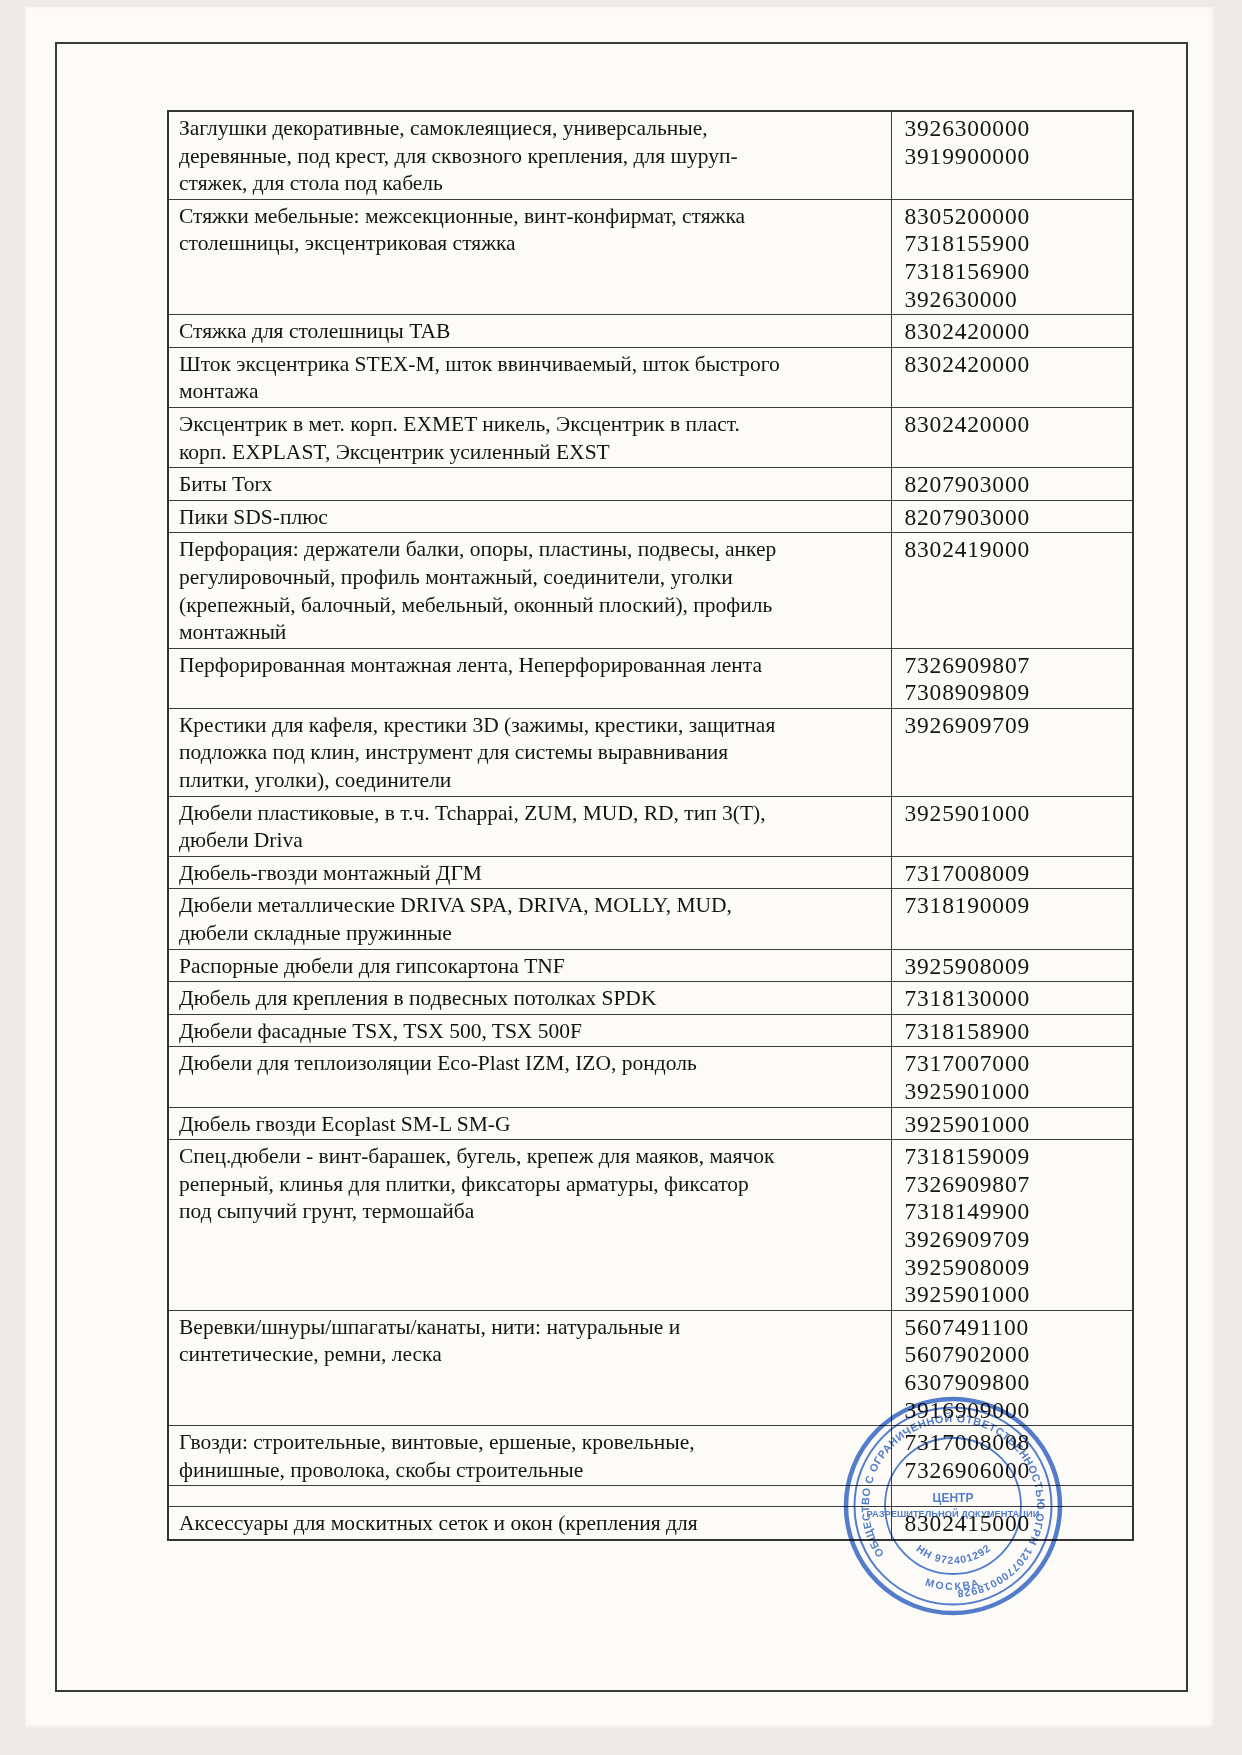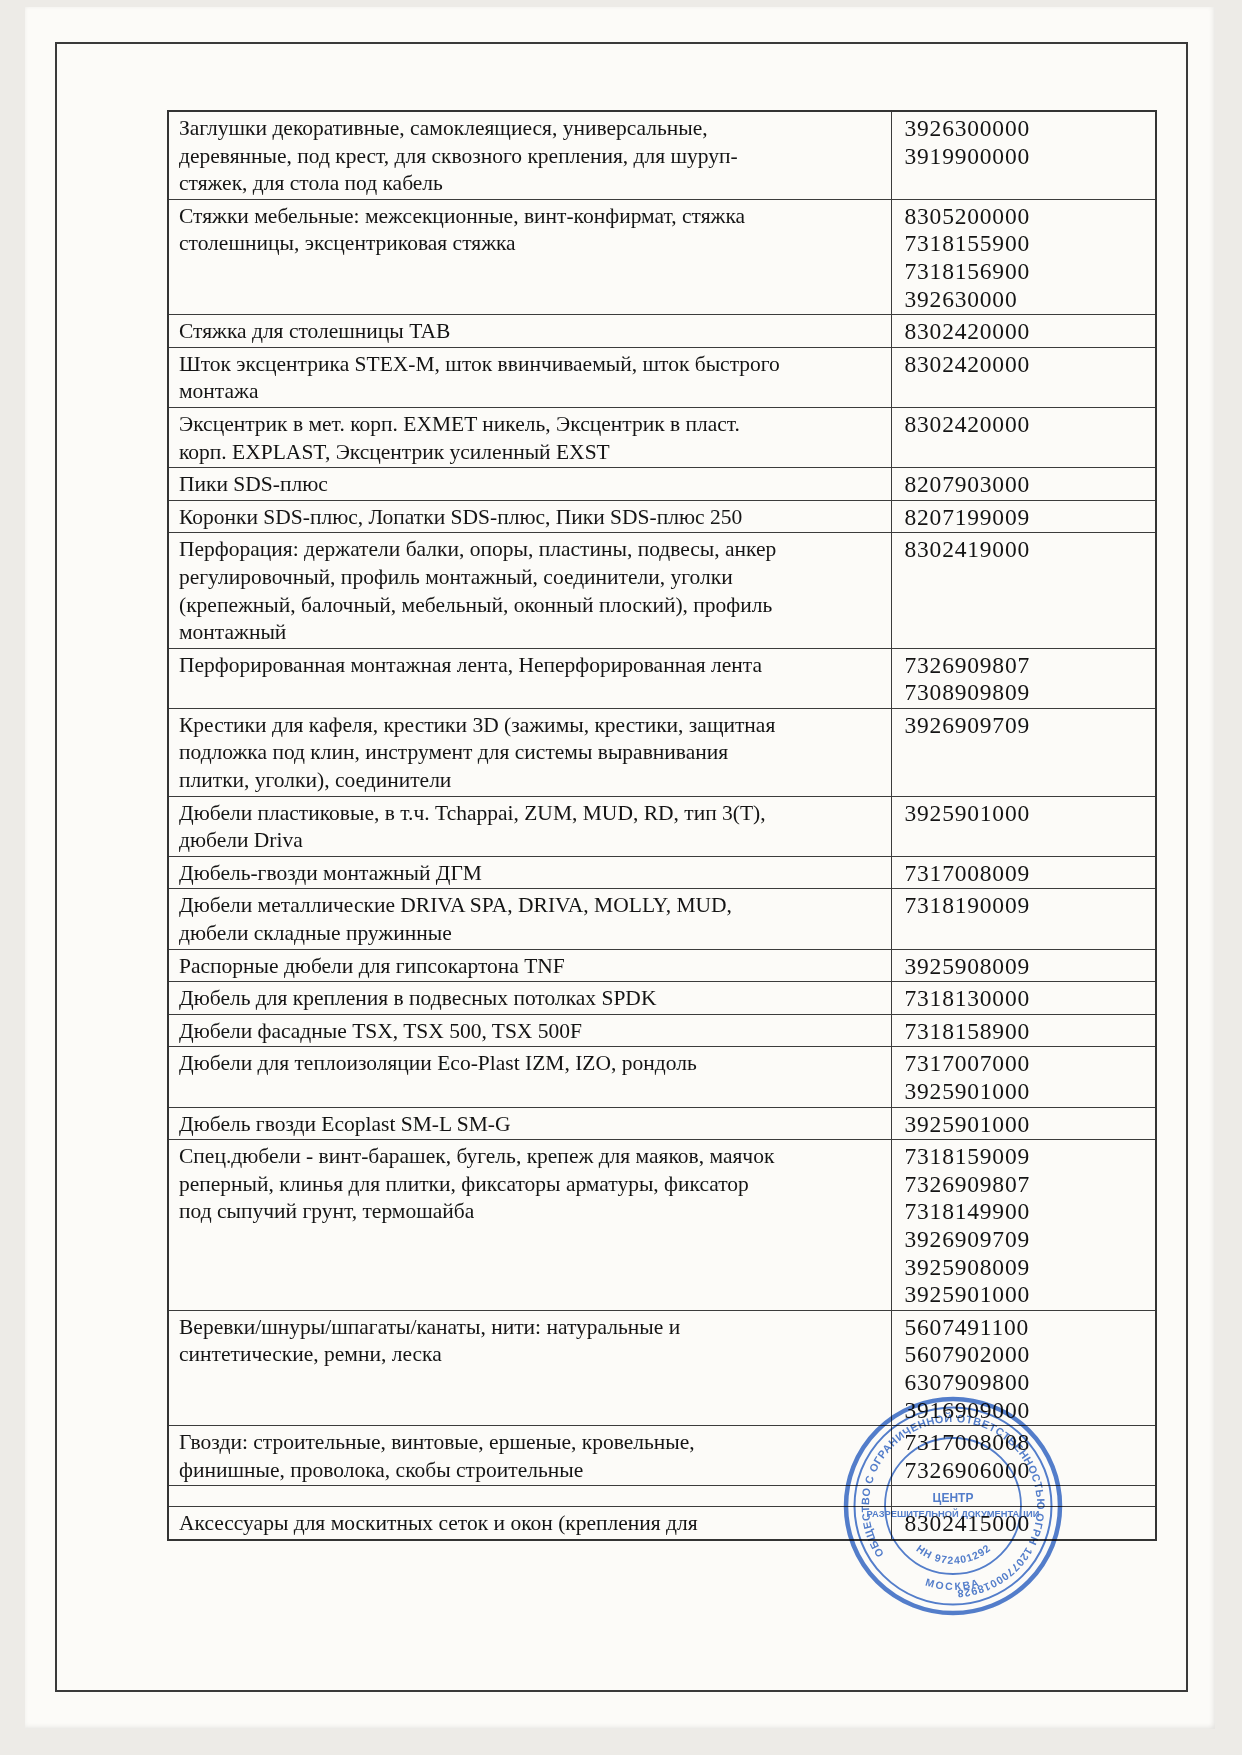--- a/index.html
+++ b/index.html
@@ -43,21 +43,21 @@
     overflow:hidden;
   }
   td.desc{
     width:723px;
     font-size:21.5px;
     line-height:27.6px;
     padding:3px 6px 1px 10px;
     box-sizing:border-box;
   }
   td.codes{
-    width:265px;
+    width:242px;
     font-size:23.5px;
     line-height:27.6px;
     letter-spacing:0.8px;
     padding:3px 4px 1px 13px;
     box-sizing:border-box;
   }
   td.vbottom{vertical-align:bottom;}
   tr.empty-row td{height:21px;}
   .stamp{
     position:absolute;
@@ -104,26 +104,26 @@
           <td class="desc">Шток эксцентрика STEX-M, шток ввинчиваемый, шток быстрого
 монтажа</td>
           <td class="codes">8302420000</td>
         </tr>
         <tr>
           <td class="desc">Эксцентрик в мет. корп. EXMET никель, Эксцентрик в пласт.
 корп. EXPLAST, Эксцентрик усиленный EXST</td>
           <td class="codes">8302420000</td>
         </tr>
         <tr>
+          <td class="desc">Биты Torx</td>
+          <td class="codes">8207903000</td>
+        </tr>
+        <tr>
           <td class="desc">Пики SDS-плюс</td>
           <td class="codes">8207903000</td>
-        </tr>
-        <tr>
-          <td class="desc">Коронки SDS-плюс, Лопатки SDS-плюс, Пики SDS-плюс 250</td>
-          <td class="codes">8207199009</td>
         </tr>
         <tr>
           <td class="desc">Перфорация: держатели балки, опоры, пластины, подвесы, анкер
 регулировочный, профиль монтажный, соединители, уголки
 (крепежный, балочный, мебельный, оконный плоский), профиль
 монтажный</td>
           <td class="codes">8302419000</td>
         </tr>
         <tr>
           <td class="desc">Перфорированная монтажная лента, Неперфорированная лента</td>

